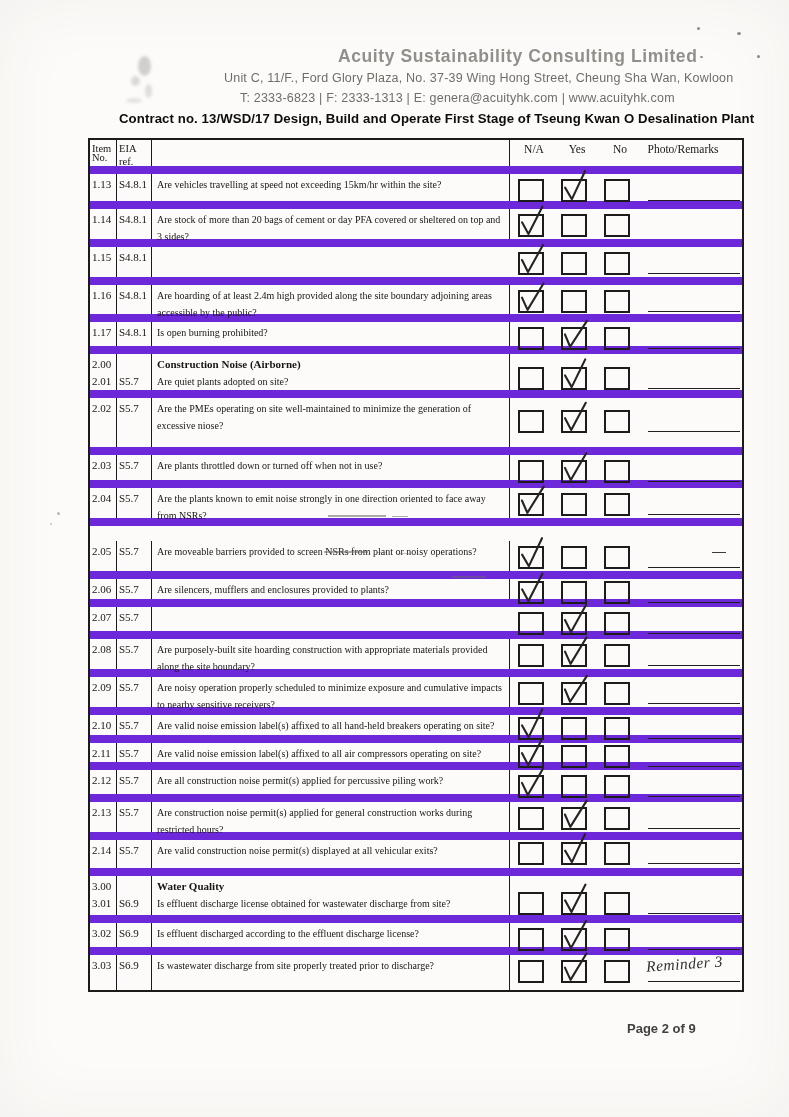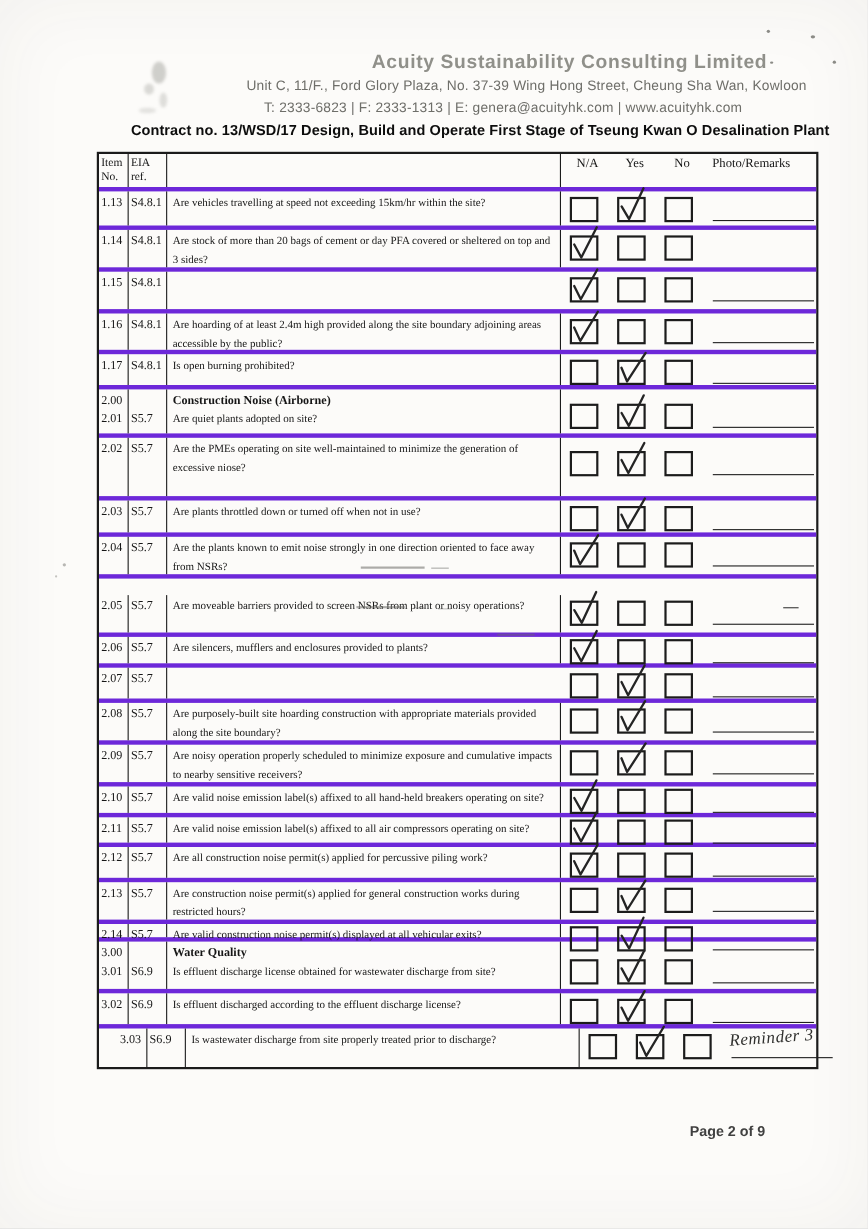--- a/index.html
+++ b/index.html
@@ -12,22 +12,22 @@
            color:#90908a;letter-spacing:.6px;filter:blur(.4px);white-space:nowrap;}
   .address{position:absolute;left:224px;top:71px;font:400 12.5px "Liberation Sans",sans-serif;
            color:#6e6e69;letter-spacing:.2px;white-space:nowrap;}
   .contacts{position:absolute;left:240px;top:91px;font:400 12.5px "Liberation Sans",sans-serif;
             color:#6e6e69;letter-spacing:.2px;white-space:nowrap;}
   .doc-title{position:absolute;left:119px;top:111px;font:700 13.2px "Liberation Sans",sans-serif;
              color:#0d0d0d;white-space:nowrap;letter-spacing:.1px;}
   
   .tbl{position:absolute;left:88px;top:138px;width:656px;border:2px solid #1b1b1b;
        box-sizing:border-box;background:transparent;}
-  .t-row{position:relative;box-sizing:border-box;border-bottom:4px solid #6d28d9;}
-  .t-row:last-child{border-bottom:none;margin-left:17px;}
+  .t-row{position:relative;box-sizing:border-box;border-bottom:8px solid #6d28d9;}
+  .t-row:last-child{border-bottom:none;}
   .cell{position:absolute;top:0;bottom:0;box-sizing:border-box;}
   .c-item{left:0;width:27px;border-right:1.5px solid #1b1b1b;padding:2px 1px 0 2px;}
   .c-eia {left:27px;width:35px;border-right:1.5px solid #1b1b1b;padding:2px 1px 0 2px;}
   .c-q   {left:62px;width:358px;border-right:1.5px solid #1b1b1b;padding:2px 4px 0 5px;}
   .c-chk {left:420px;width:232px;}
   .item-no,.eia-ref{display:block;font-size:11px;line-height:17px;white-space:nowrap;}
   .q-text{display:block;font-size:10px;line-height:17px;}
   .sec-title{display:block;font-size:11px;line-height:17px;font-weight:700;}
   .eia-low{padding-top:19px;}
   
@@ -430,21 +430,21 @@
           <div class="cell c-chk">
             <div class="cbox" style="left: 8px; top: 5px;"></div>
             <div class="cbox" style="left: 51px; top: 5px;"></div>
             <svg viewBox="0 0 36 36" class="check" style="left: 46px; top: -6px; transform: rotate(3deg);">
               <path d="M9 19 L15 31 L30 4" fill="none" stroke="#242424" stroke-width="2.1" stroke-linecap="round" stroke-linejoin="round"></path>
             </svg>
             <div class="cbox" style="left: 94px; top: 5px;"></div>
             <div class="rline" style="left: 138px; width: 92px; top: 26px;"></div>
           </div>
         </div>
-        <div class="t-row" style="height: 16px;">
+        <div class="t-row" style="height: 36px;">
           <div class="cell c-item">
             <span class="item-no">2.14</span>
           </div>
           <div class="cell c-eia">
             <span class="eia-ref">S5.7</span>
           </div>
           <div class="cell c-q">
             <span class="q-text">Are valid construction noise permit(s) displayed at all vehicular exits?</span>
           </div>
           <div class="cell c-chk">

